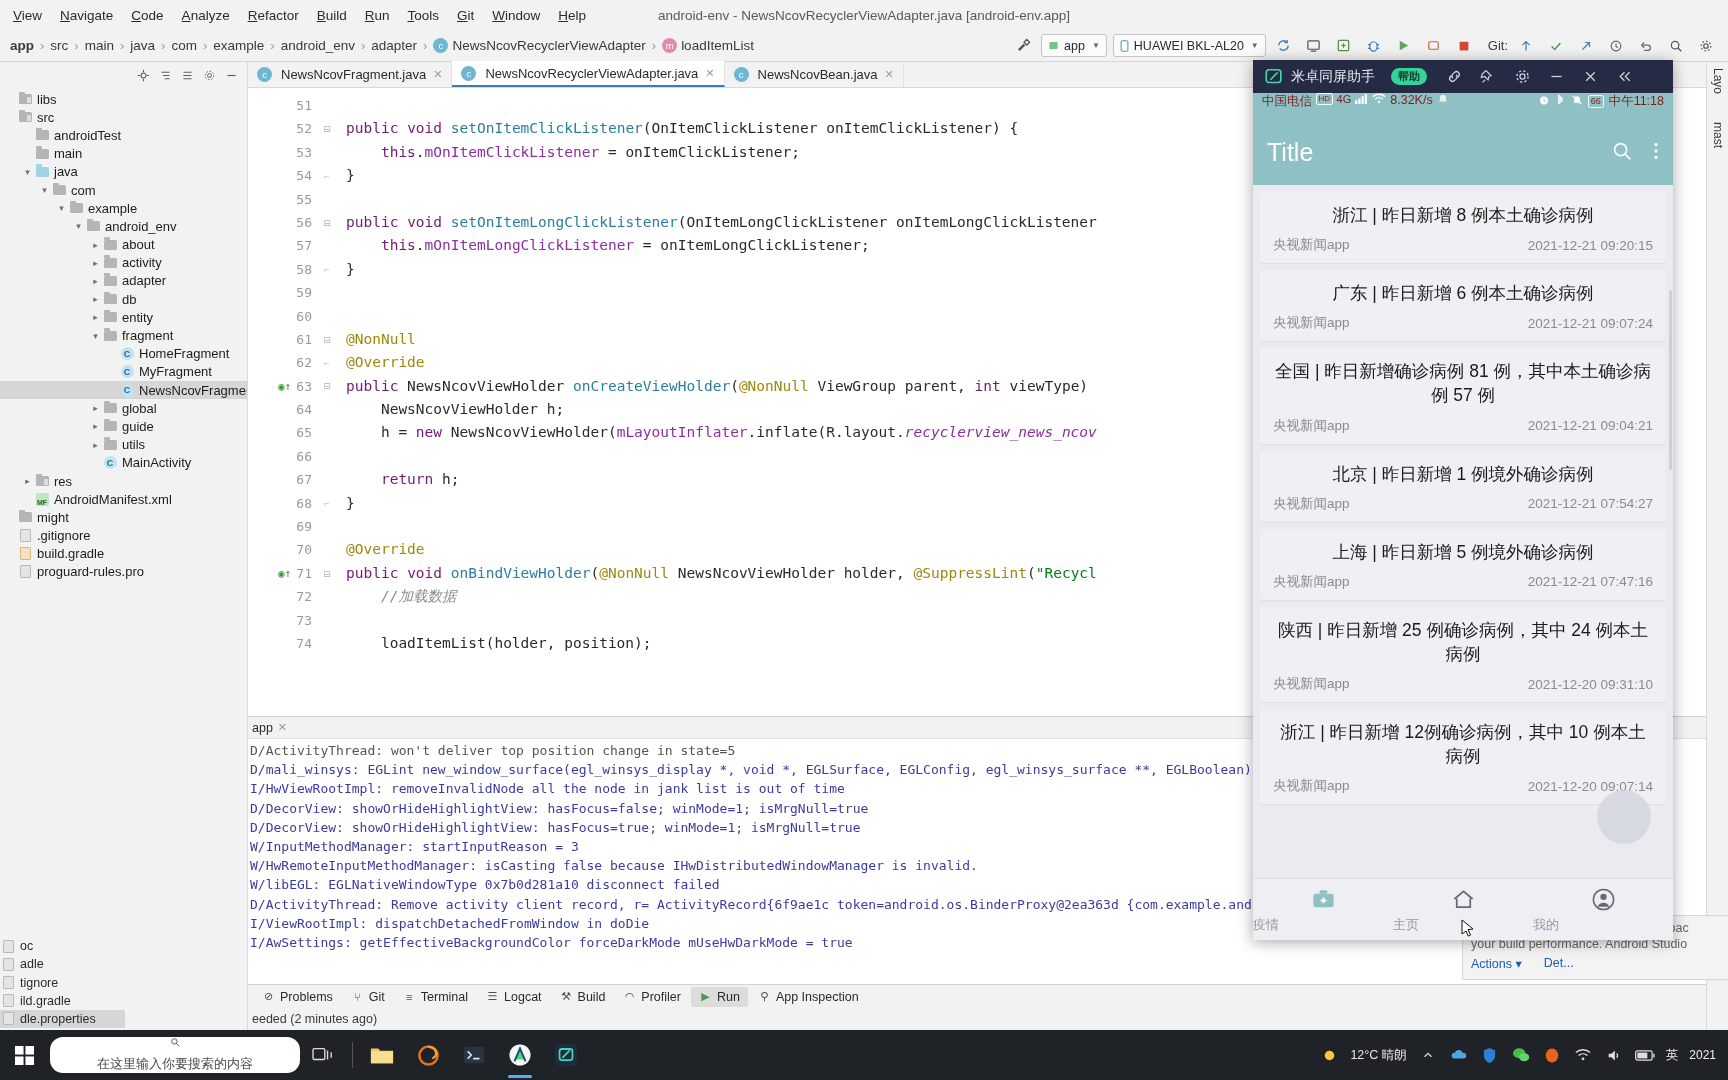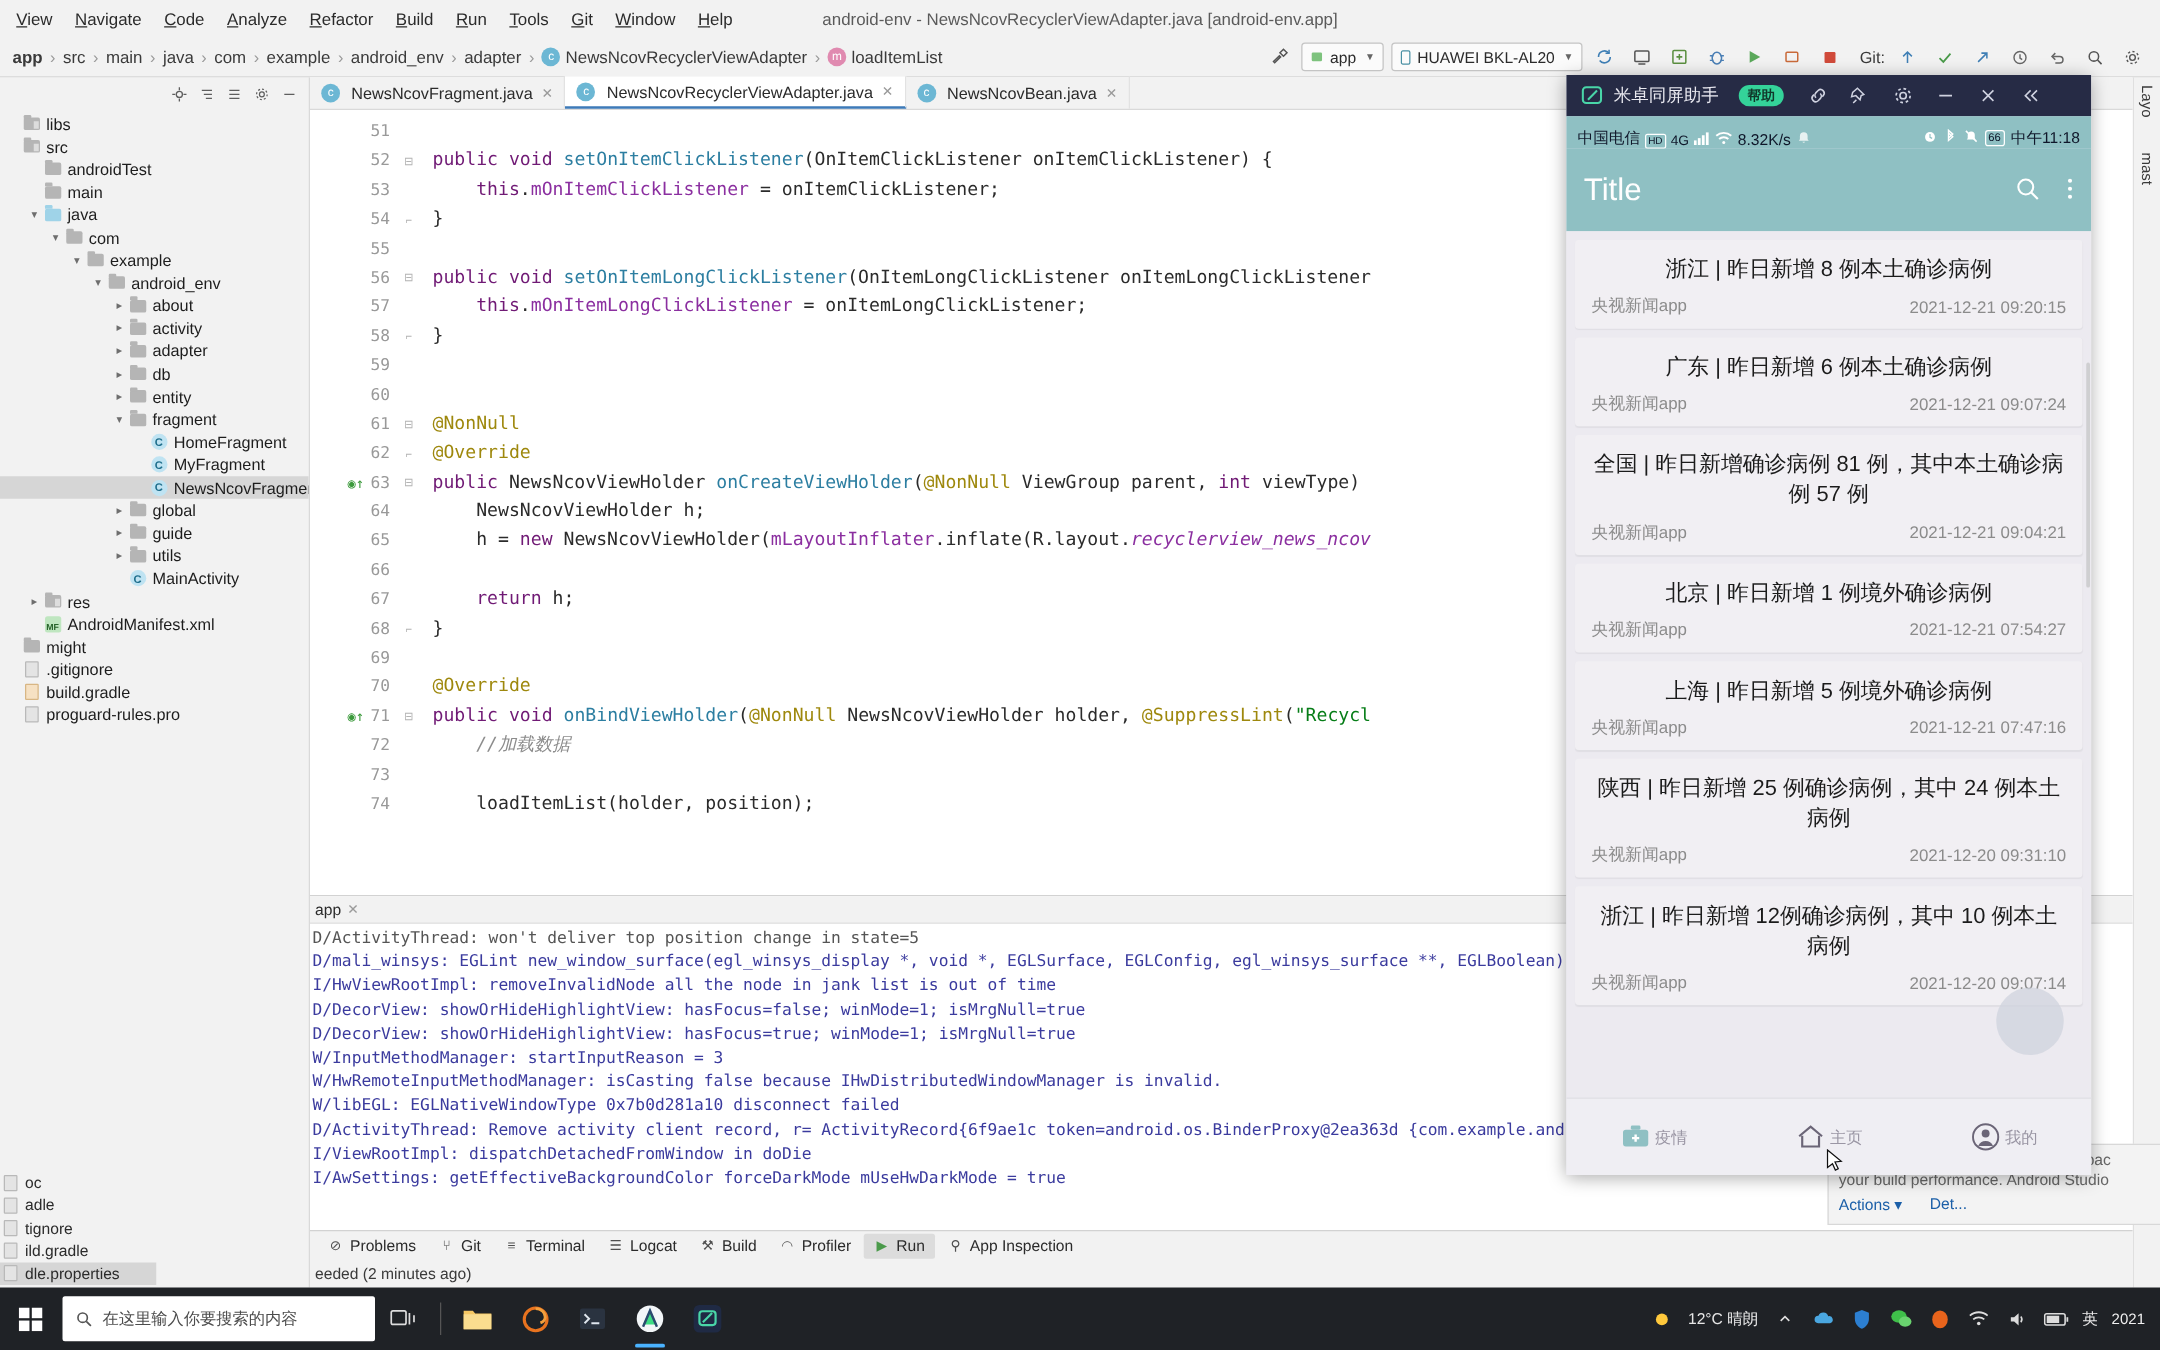--- a/index.html
+++ b/index.html
@@ -111,51 +111,51 @@
   .vtext{writing-mode:vertical-rl;font-size:12px;color:#3a3a3a;}
 
   
   #mirror{position:absolute;left:1253px;top:60px;width:420px;height:880px;background:#e9eaf0;
           box-shadow:0 2px 14px rgba(0,0,0,.35);display:flex;flex-direction:column;overflow:hidden;z-index:40;}
   #mirror-title{height:33px;background:#262b45;display:flex;align-items:center;padding:0 6px;gap:0px;color:#e8e8ee;}
   #mirror-logo{width:22px;height:22px;margin:0 6px 0 4px;display:flex;align-items:center;justify-content:center;}
   #mirror-name{font-size:14px;color:#e9e9f0;}
   .help-pill{background:#34d399;color:#11392b;font-size:11px;border-radius:9px;padding:1px 7px;margin-left:16px;font-weight:bold;}
   #mirror-title .tbi{width:34px;height:33px;display:flex;align-items:center;justify-content:center;color:#cfd2e0;font-size:15px;}
-  #phone-status{height:26px;background:#8fc0c3;display:flex;align-items:flex-end;padding:0 9px;color:#0f172a;font-size:12.5px;gap:4px;}
+  #phone-status{height:26px;background:#8fc0c3;display:flex;align-items:flex-start;padding:0 9px;color:#7f1d1d;font-size:12.5px;gap:4px;}
   #phone-status .right{margin-left:auto;display:flex;align-items:center;gap:5px;}
   .sbox{border:1.4px solid #fff;border-radius:2px;font-size:8px;padding:0 1.5px;line-height:10px;}
   .battbox{border:1.4px solid #fff;border-radius:2.5px;font-size:9px;padding:0 2px;line-height:11px;}
   #phone-appbar{height:66px;background:#8fc0c3;display:flex;align-items:center;padding:0 14px;}
   #phone-appbar .title{font-size:25px;color:#fefefe;}
   #phone-appbar .acts{margin-left:auto;display:flex;align-items:center;gap:20px;color:#fff;}
   #phone-list{flex:1;background:#eceaf0;padding:0 4px;overflow:hidden;text-align:center;}
   .news{background:#f1eff3;border-radius:3px;margin:7px 3px;padding:11px 13px 9px 13px;box-shadow:0 1px 1px rgba(0,0,0,.05);}
   .news .t{font-size:17.5px;color:#1b1b1b;line-height:1.38;}
   .news .meta{display:flex;align-items:center;margin-top:9px;font-size:13.5px;color:#8b8b8b;}
   .news .meta .date{margin-left:auto;}
   #phone-nav{height:62px;background:#efeef3;border-top:1px solid #e0dee4;display:flex;align-items:center;}
-  .nav-item{flex:1;display:flex;flex-direction:row;align-items:center;justify-content:center;gap:3px;color:#9a96a4;font-size:13px;}
+  .nav-item{flex:1;display:flex;flex-direction:column;justify-content:center;gap:3px;color:#9a96a4;font-size:13px;}
   .nav-item .nico{height:27px;display:flex;align-items:center;justify-content:center;}
   #fab{position:absolute;right:22px;bottom:96px;width:54px;height:54px;border-radius:50%;background:#cfd3de;opacity:.75;z-index:3;}
   #cursor{position:absolute;left:1461px;top:919px;width:14px;height:20px;z-index:60;}
   
   #phone-scroll{position:absolute;right:1px;top:230px;width:3px;height:180px;background:#bdbdbd;border-radius:2px;opacity:.6;}
 
   
   #toast{position:absolute;left:1462px;top:915px;width:290px;height:65px;background:#f3f3f3;border:1px solid #d8d8d8;
          z-index:20;font-size:12.5px;color:#444;padding:4px 8px;overflow:hidden;}
   #toast .l{line-height:16px;color:#666;}
   #toast .acts{display:flex;gap:22px;margin-top:4px;color:#1b5fa8;}
 
   
   #taskbar{position:absolute;left:0;bottom:0;width:1728px;height:50px;background:#1f2226;display:flex;align-items:center;z-index:70;}
   #start{width:48px;height:50px;display:flex;align-items:center;justify-content:center;}
-  #search{width:250px;height:36px;background:#fff;border-radius:2px;display:flex;align-items:center;gap:8px;padding:0 10px;
-          color:#4c4c4c;font-size:13px;margin-left:2px;}
+  #search{width:250px;height:36px;background:#fff;border-radius:13px;display:flex;align-items:center;gap:8px;padding:0 10px;
+          color:#4c4c4c;font-size:13px;margin-left:2px;flex-direction:column;}
   .tb-ico{width:46px;height:50px;display:flex;align-items:center;justify-content:center;position:relative;}
   .tb-ico.active:after{content:"";position:absolute;bottom:2px;left:11px;width:24px;height:3px;background:#4ab3ff;border-radius:2px;}
   #tray{margin-left:auto;display:flex;align-items:center;gap:11px;padding-right:8px;color:#e6e6e6;font-size:12.5px;}
   .trayico{width:20px;height:20px;display:flex;align-items:center;justify-content:center;}
   #clock{display:flex;flex-direction:column;align-items:flex-end;line-height:14px;font-size:12px;color:#f0f0f0;padding-right:4px;}
 </style>
 </head>
 <body>
 
 <div id="ide">

